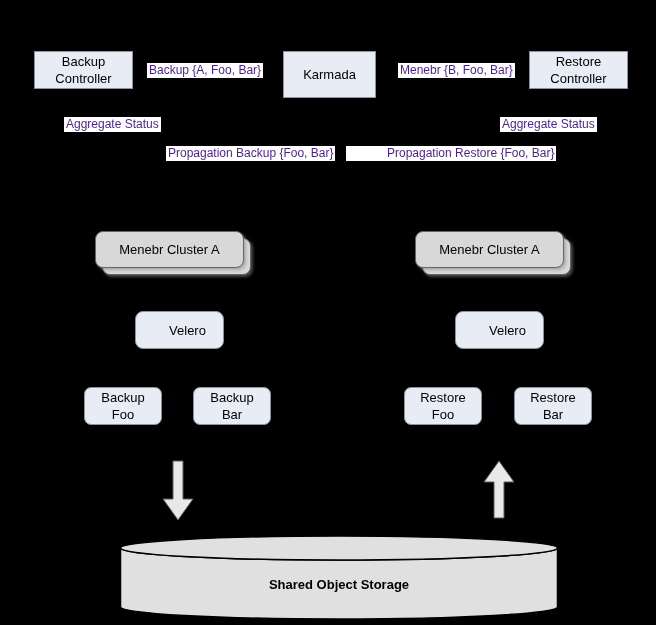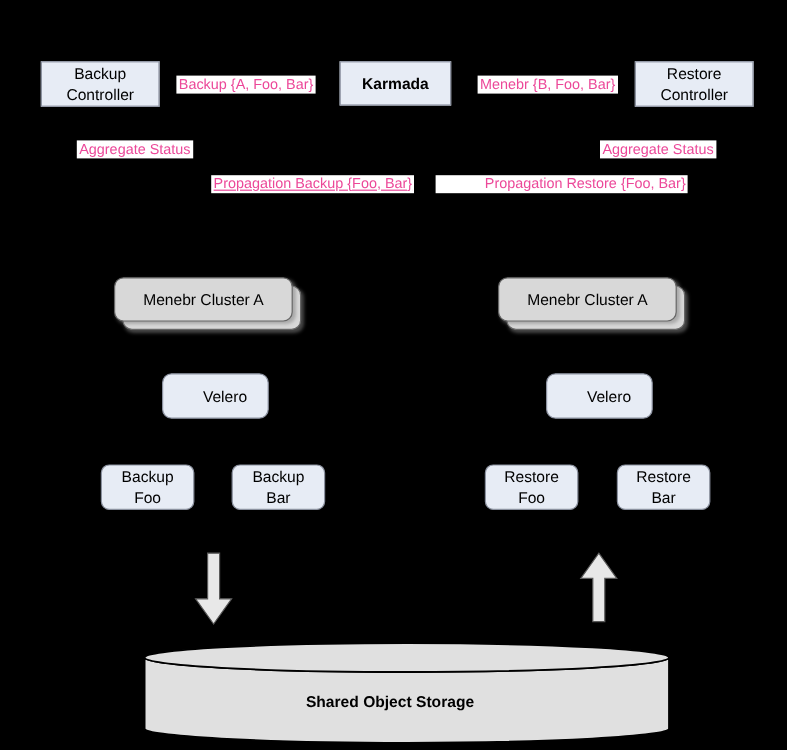--- a/index.html
+++ b/index.html
@@ -39,70 +39,70 @@
   }
   .cluster.front {
     display:flex; align-items:center; justify-content:center;
     color:#000; font-size:13px; text-align:center;
   }
 
   
   .edge-label {
     position:absolute;
     background:#ffffff;
-    color:#ec4899;
+    color:#4c1d95;
     font-size:12px;
     line-height:15px;
     padding:0px 2px;
     white-space:nowrap;
   }
 
   .arrow-svg { position:absolute; }
   .arrow-path { stroke:#5a5a5a; stroke-width:1; }
 
   .cylinder-svg { position:absolute; left:119px; top:535px; }
   .cylinder-label {
     position:absolute;
-    left:105px; top:577px; width:440px;
+    left:119px; top:577px; width:440px;
     text-align:center;
     color:#000;
     font-size:13px;
     font-weight:bold;
   }
 </style>
 </head>
 <body>
 
 <div class="diagram">
 
   <div class="node" style="left:34px; top:51px; width:99px; height:38px;">
     <span class="node-label">Backup
 Controller</span>
   </div>
 
-  <div class="node" style="left:283px; top:51px; width:93px; height:37px;font-weight:bold;">
+  <div class="node" style="left:283px; top:51px; width:93px; height:47px;">
     <span class="node-label">Karmada</span>
   </div>
 
   <div class="node" style="left:529px; top:51px; width:99px; height:38px;">
     <span class="node-label">Restore
 Controller</span>
   </div>
 
   <div class="edge-label" style="left:147px; top:63px;">Backup {A, Foo, Bar}</div>
 
   <div class="edge-label" style="left:398px; top:63px;">Menebr {B, Foo, Bar}</div>
 
   <div class="edge-label" style="left:64px; top:117px;">Aggregate Status</div>
 
   <div class="edge-label" style="left:500px; top:117px;">Aggregate Status</div>
 
-  <div class="edge-label" style="left:176px; top:146px;text-decoration:underline;">Propagation Backup {Foo, Bar}</div>
+  <div class="edge-label" style="left:166px; top:146px;">Propagation Backup {Foo, Bar}</div>
 
-  <div class="edge-label" style="left:363px; top:146px;padding-left:41px;">Propagation Restore {Foo, Bar}</div>
+  <div class="edge-label" style="left:346px; top:146px;padding-left:41px;">Propagation Restore {Foo, Bar}</div>
 
   <div class="cluster back" style="left:102px; top:238px; width:149px; height:37px;"></div>
   <div class="cluster front" style="left:95px; top:231px; width:149px; height:37px;">
     <span class="node-label">Menebr Cluster A</span>
   </div>
 
   <div class="cluster back" style="left:422px; top:238px; width:149px; height:37px;"></div>
   <div class="cluster front" style="left:415px; top:231px; width:149px; height:37px;">
     <span class="node-label">Menebr Cluster A</span>
   </div>

